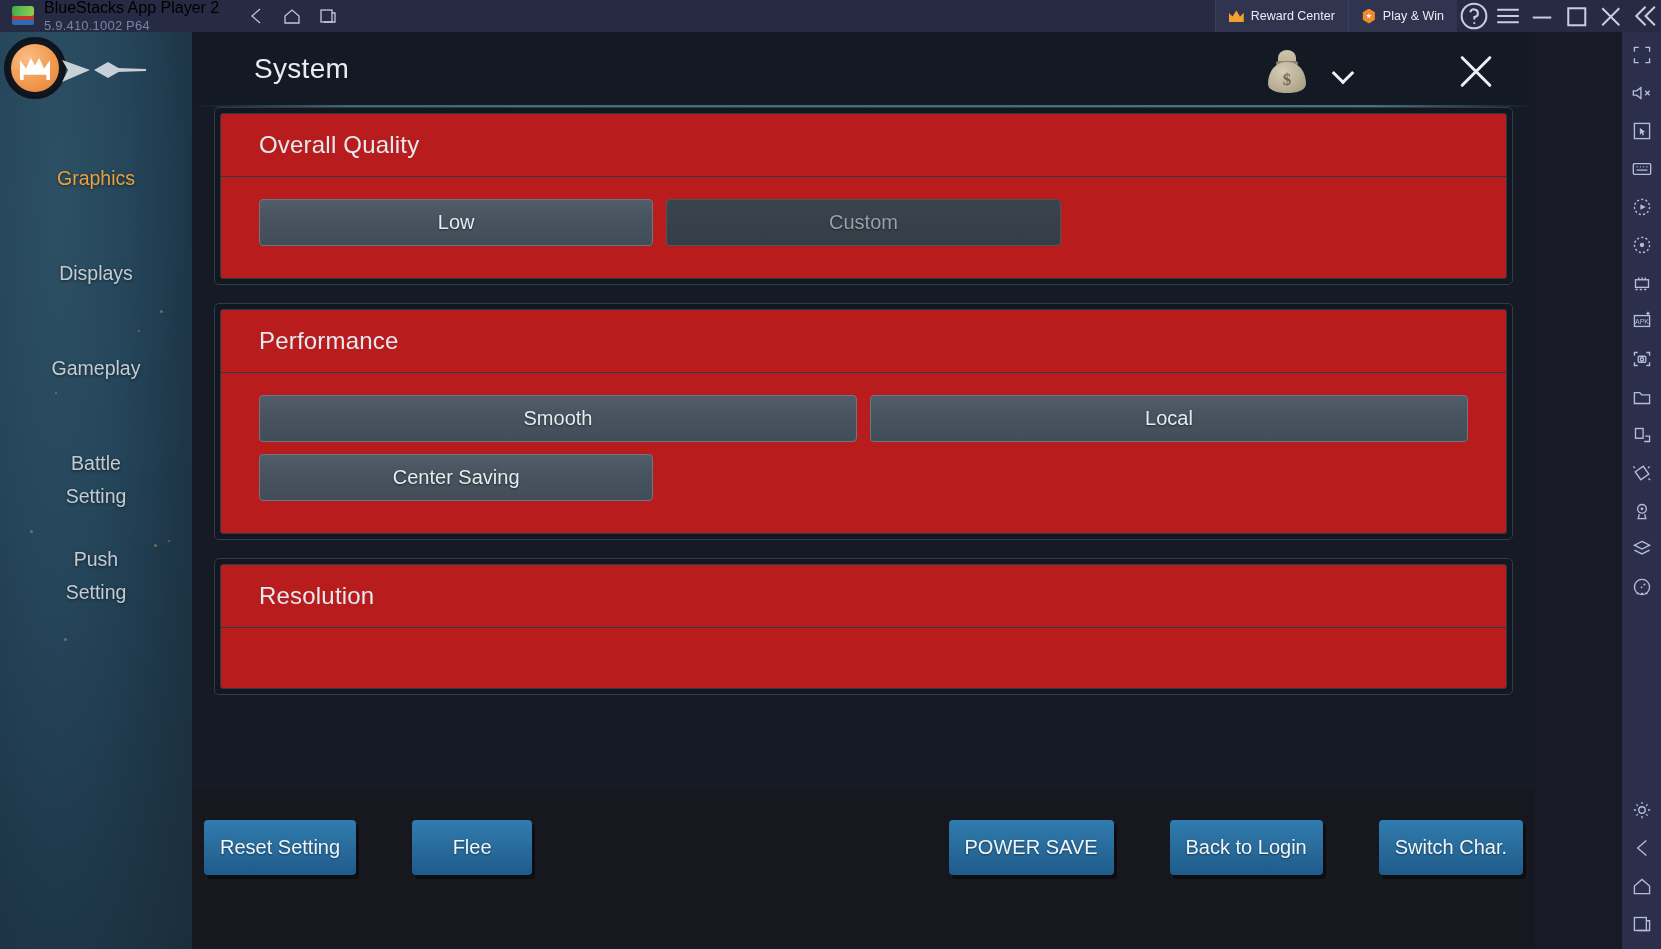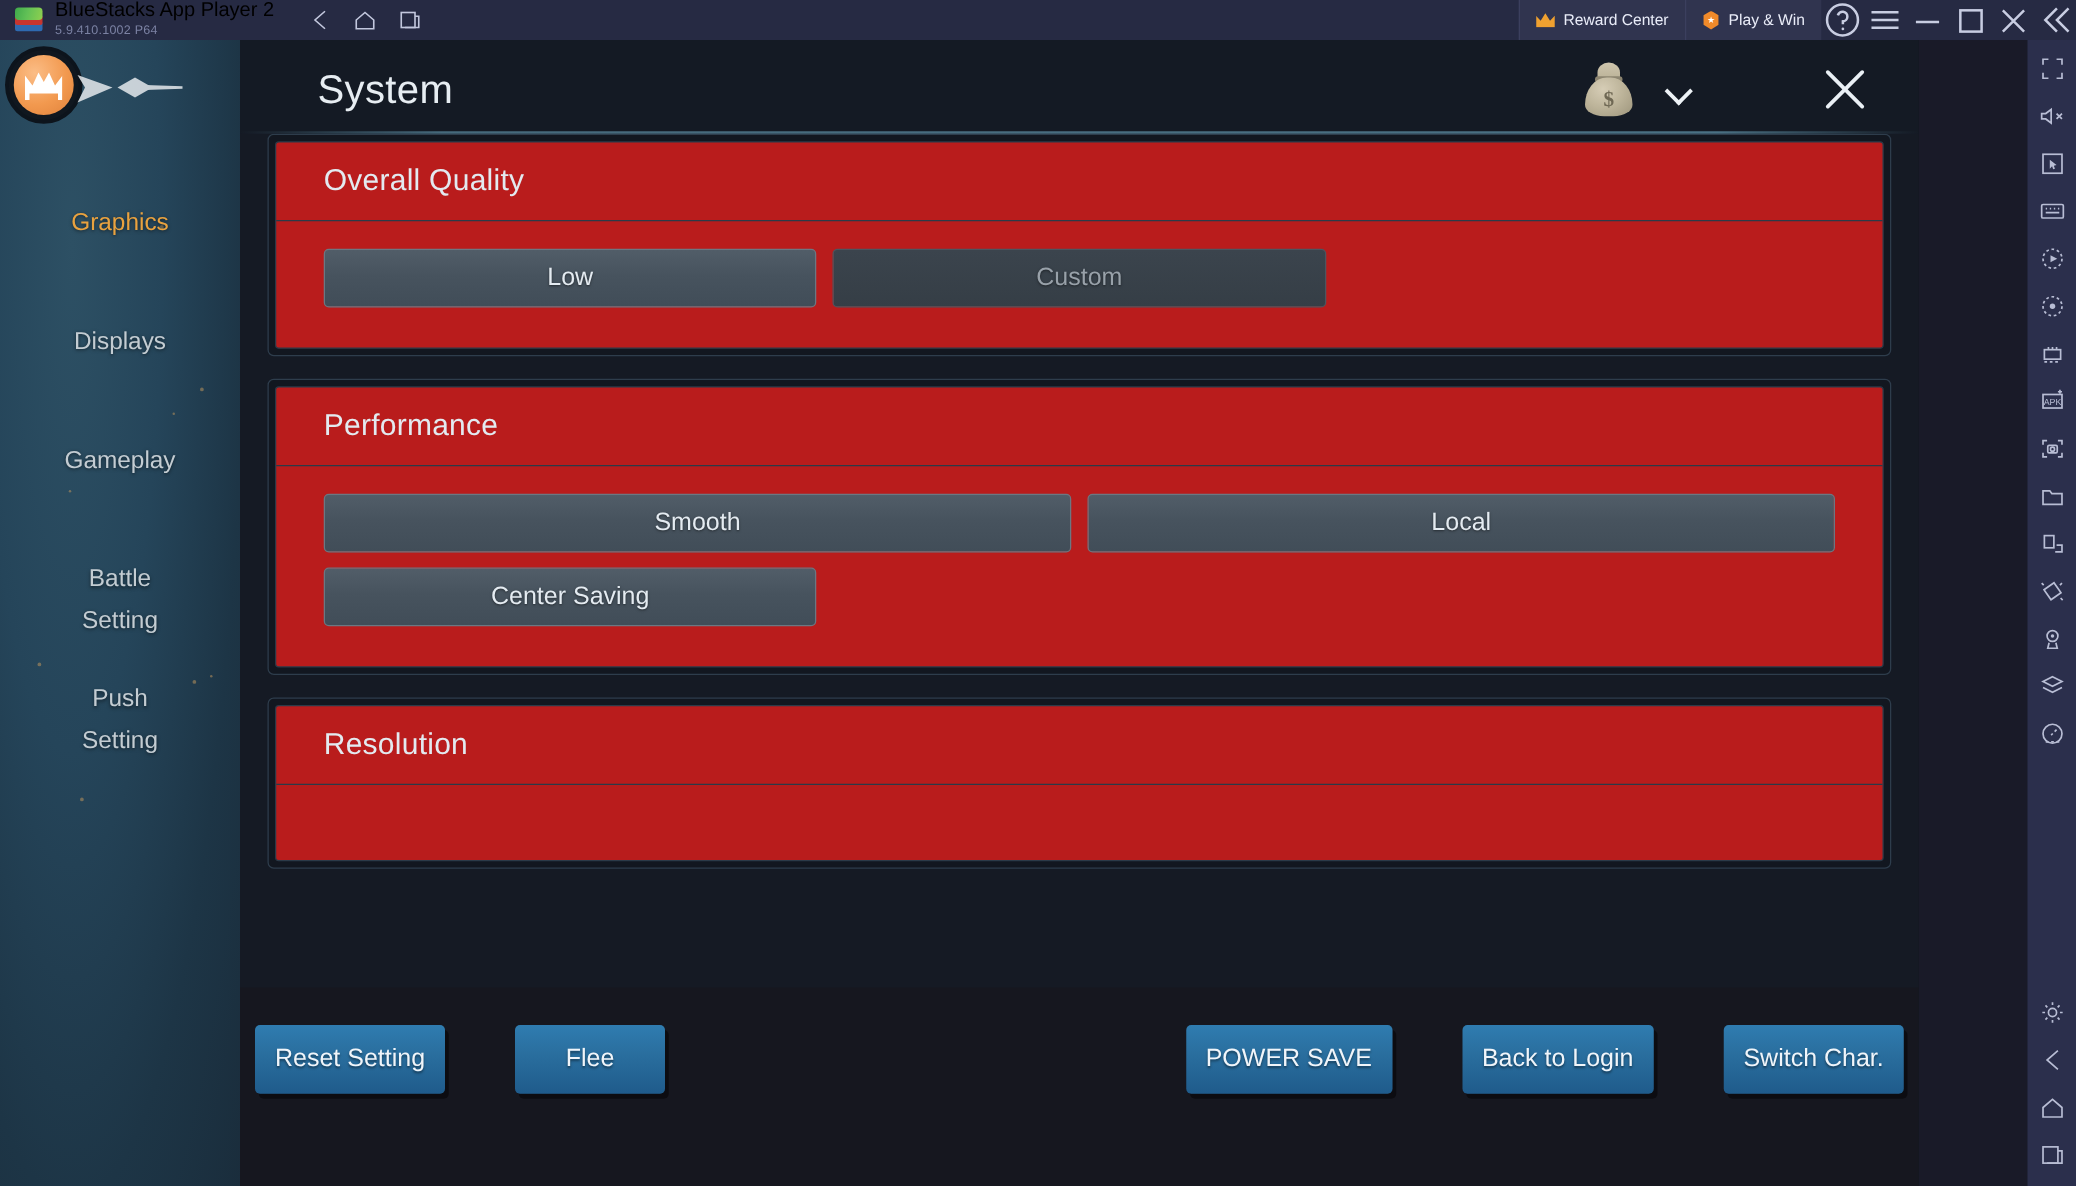--- a/index.html
+++ b/index.html
@@ -20,21 +20,21 @@
   }
   .bs-logo {
     width: 22px; height: 22px; margin-left: 12px; margin-right: 10px;
     position: relative; flex: none;
   }
   .bs-logo .l1 { position:absolute; left:0; top:12px; width:22px; height:8px; border-radius:2px; background:#2e6ab0; }
   .bs-logo .l2 { position:absolute; left:0; top:7px; width:22px; height:8px; border-radius:2px; background:#c7352f; }
   .bs-logo .l3 { position:absolute; left:0; top:1px; width:22px; height:10px; border-radius:3px;
                  background: linear-gradient(105deg,#3fa94b 0%, #61c056 45%, #8fd04f 100%); }
   .bs-titleblock { display:flex; flex-direction:column; justify-content:flex-end; line-height:1.05; }
-  .bs-ver { color:#7b82a3; font-size:10px; margin-top:2px; letter-spacing:.2px; }
+  .bs-ver { color:#7b82a3; font-size:13px; margin-top:2px; letter-spacing:.2px; }
   .bs-navicons { display:flex; align-items:center; gap:14px; margin-left:26px; }
   .bs-navicons .ni { width:22px; height:22px; display:flex; align-items:center; justify-content:center; cursor:pointer; }
   .bs-navicons svg { stroke:#c2c7dd; fill:none; stroke-width:1.3; }
 
   .bs-right { position:absolute; right:0; top:0; height:32px; display:flex; align-items:center;padding-left:16px; }
   .bs-pill {
     height:32px; display:flex; align-items:center; gap:7px; padding:0 13px;
     background:#30344f; color:#e9ecf8; font-size:12.5px; cursor:pointer;
     border-left:1px solid #3b3f5e;
   }
@@ -103,21 +103,21 @@
 
   
   .gmain { position:absolute; left:192px; top:0; width:1343px; height:917px; background:#151a24; }
 
   .ghead { position:absolute; left:0; top:0; width:1343px; height:75px; background:#141a24; }
   .ghead::after {
     content:""; position:absolute; left:0; bottom:0; width:100%; height:2px;
     background: linear-gradient(to right, rgba(120,180,200,0) 0%, rgba(110,170,195,.55) 12%, rgba(110,170,195,.6) 88%, rgba(120,180,200,0) 100%);
   }
   .gtitle {
-    position:absolute; left:62px; top:21px; color:#e7edf2; font-size:32px;
+    position:absolute; left:62px; top:21px; color:#e7edf2; font-size:28px;
     letter-spacing:.3px;
   }
   .money-wrap { position:absolute; right:180px; top:16px; display:flex; align-items:center; gap:24px; cursor:pointer; }
   .moneybag { width:44px; height:46px; position:relative; }
   .moneybag .body {
     position:absolute; left:3px; top:14px; width:38px; height:31px;
     background: radial-gradient(ellipse at 38% 30%, #d6cdb6 0%, #bdb49a 48%, #9d957c 100%);
     border-radius: 46% 46% 40% 40% / 70% 70% 30% 30%;
   }
   .moneybag .neck {

